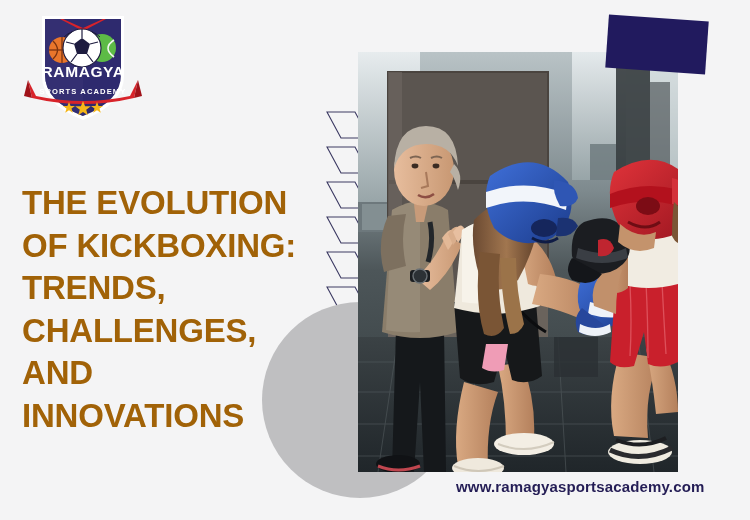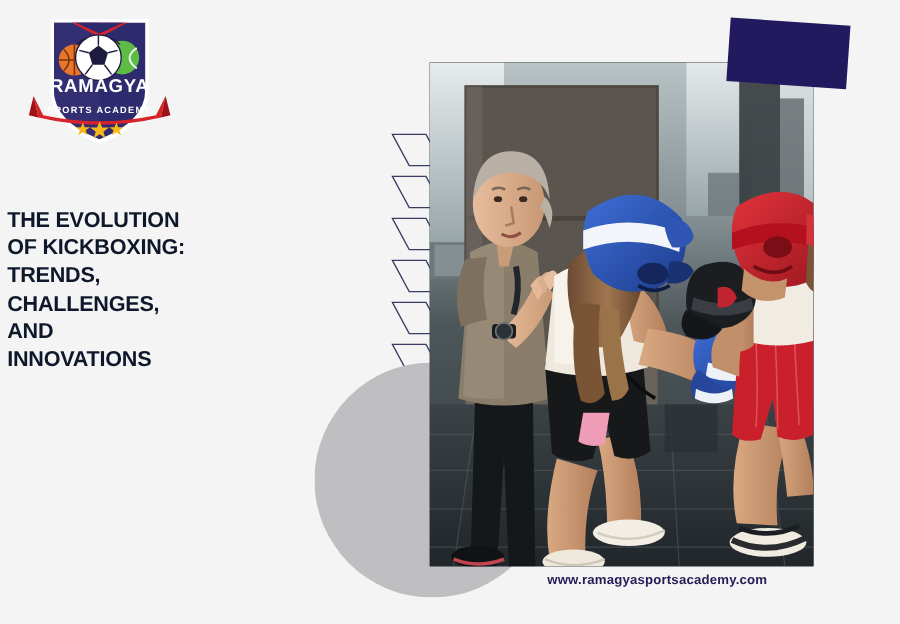--- a/index.html
+++ b/index.html
@@ -26,25 +26,25 @@
     left: 22px;
     top: 4px;
     width: 122px;
     height: 122px;
   }
   .logo svg { display: block; }
 
   
   .headline {
     position: absolute;
-    left: 6px;
+    left: 22px;
     top: 160px;
     width: 310px;
-    color: #0f172a;
-    font-size: 18px;
+    color: #a16207;
+    font-size: 33px;
     font-weight: bold;
     line-height: 1.29;
     letter-spacing: -0.2px;
     text-transform: uppercase;
     white-space: pre-line;
   }
 
   
   .stripes {
     position: absolute;
@@ -87,21 +87,21 @@
     background: #211a5e;
     transform: rotate(4deg);
   }
 
   
   .url {
     position: absolute;
     left: 456px;
     top: 478px;
     color: #241d55;
-    font-size: 11px;
+    font-size: 15px;
     font-weight: bold;
     letter-spacing: 0.15px;
   }
 </style>
 </head>
 <body>
 
 <div id="banner">
 
   <div class="logo">

